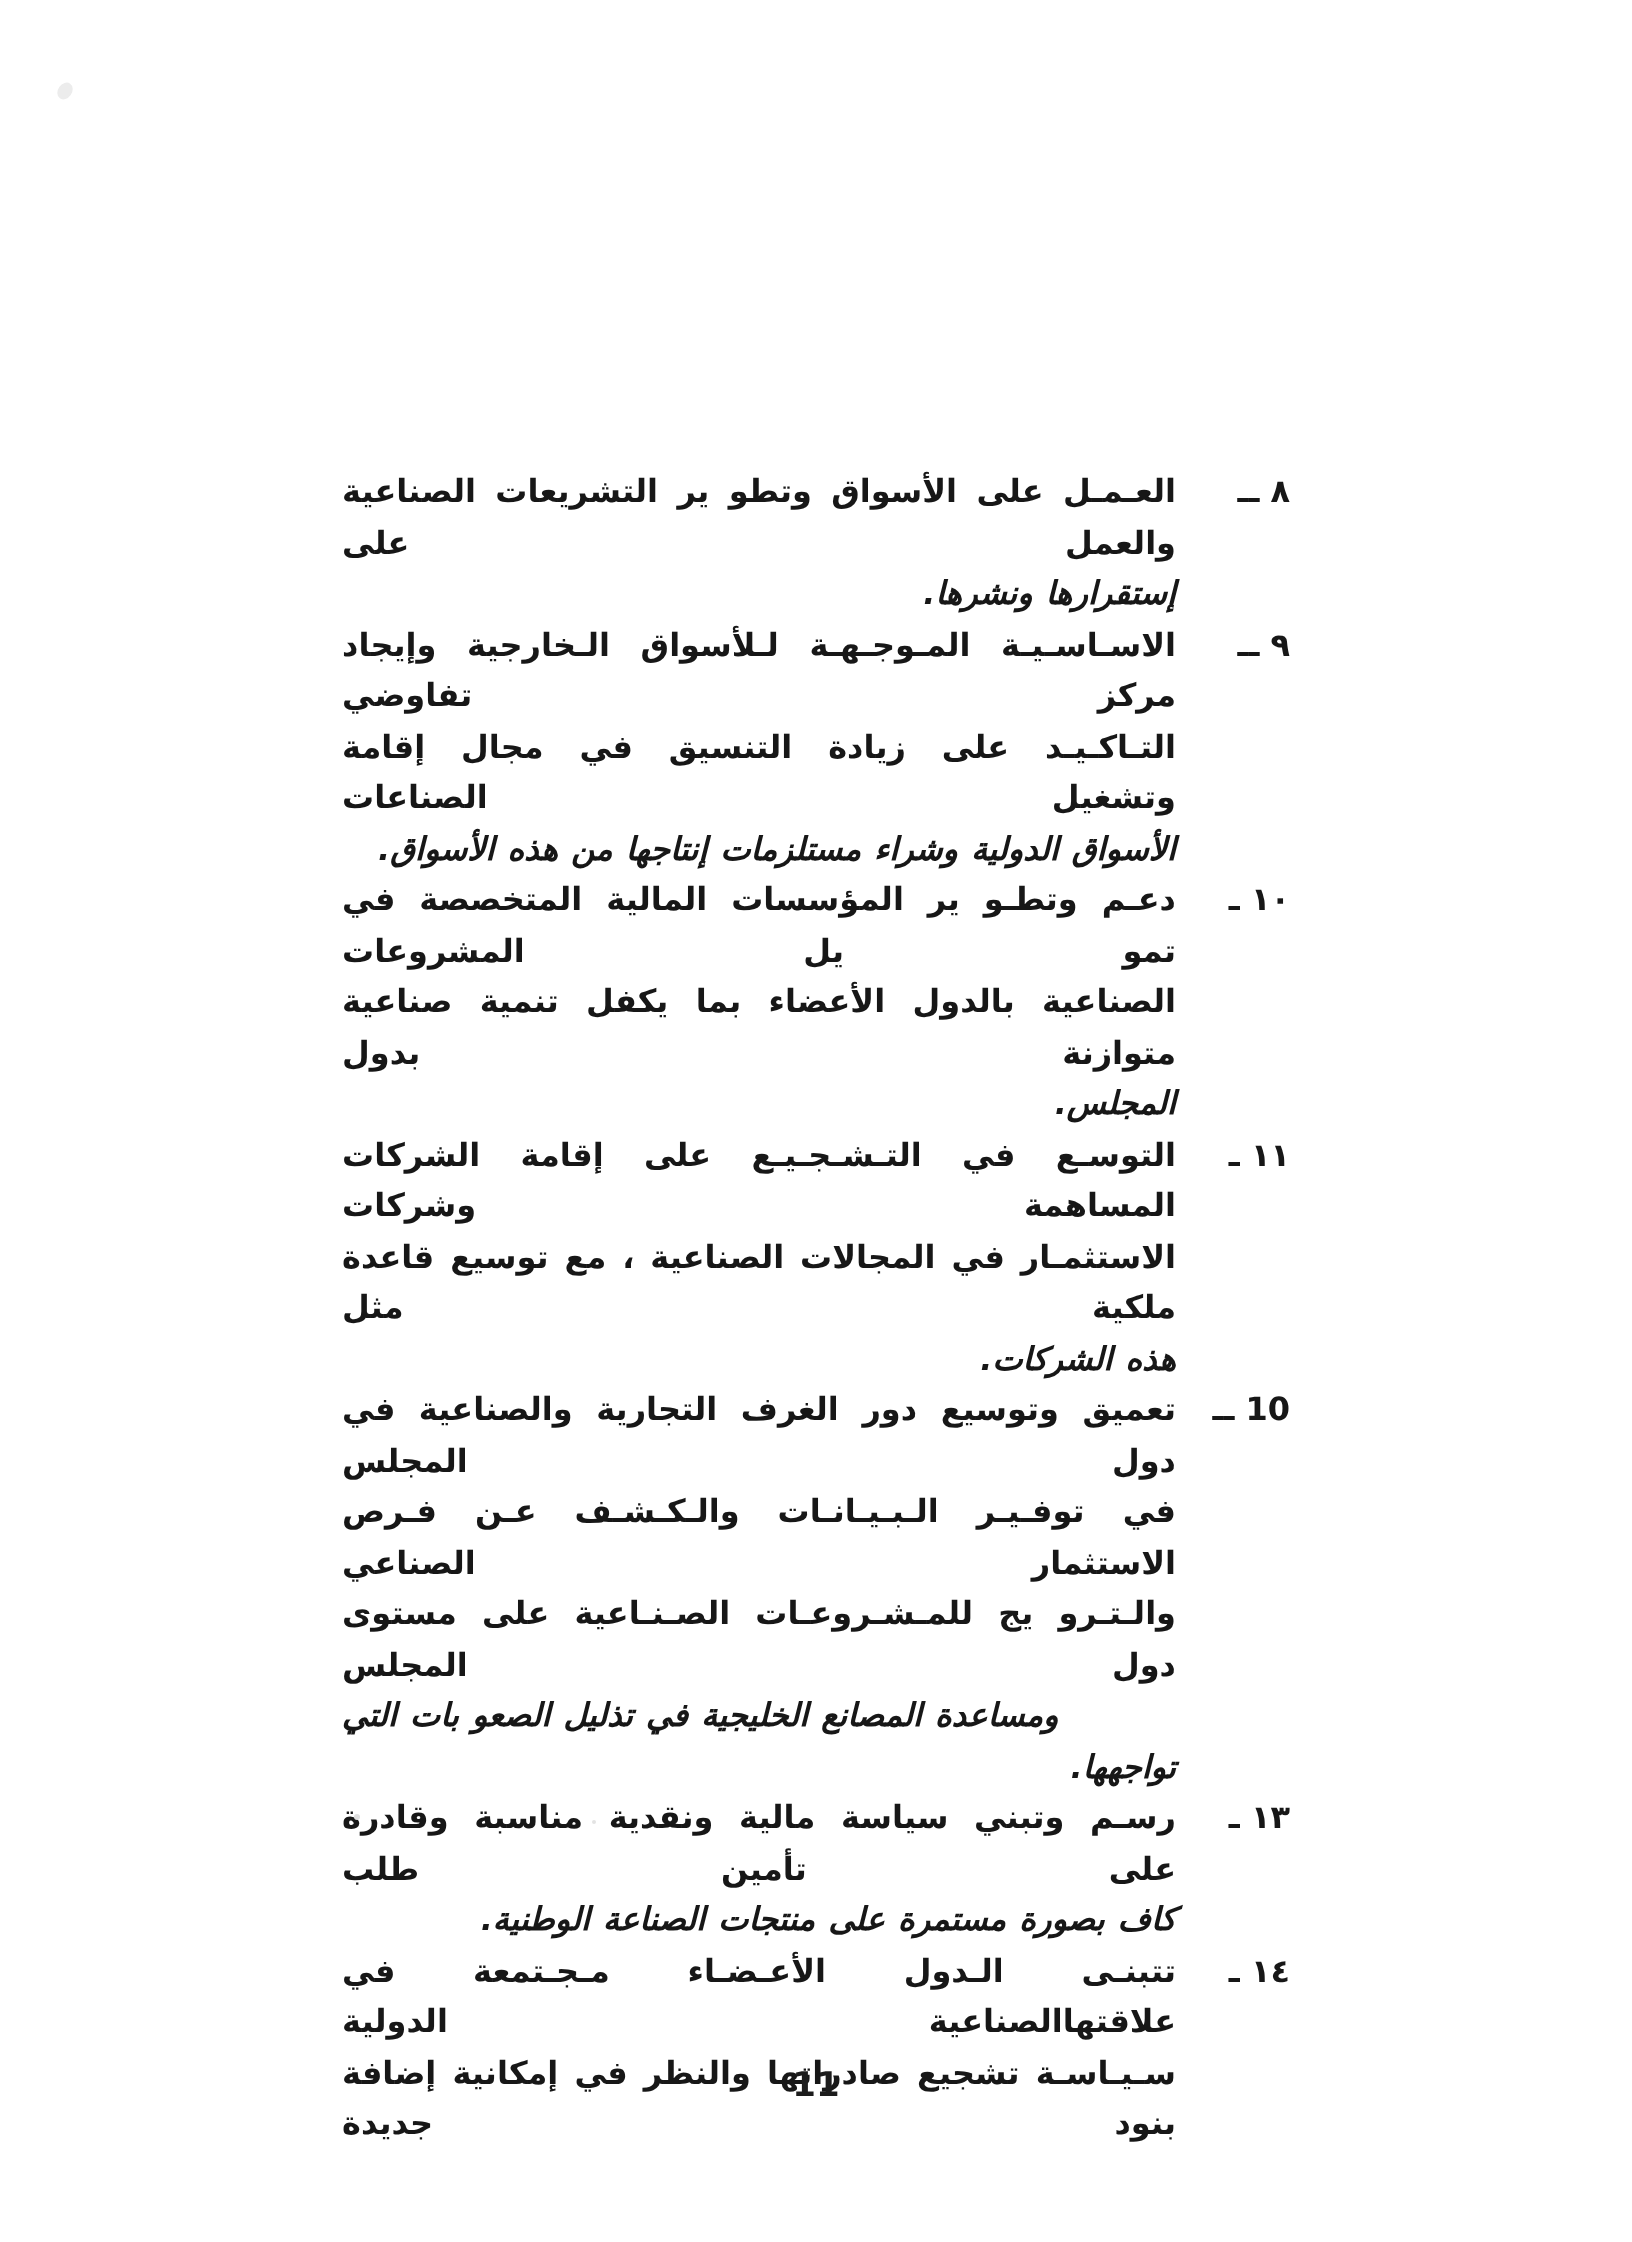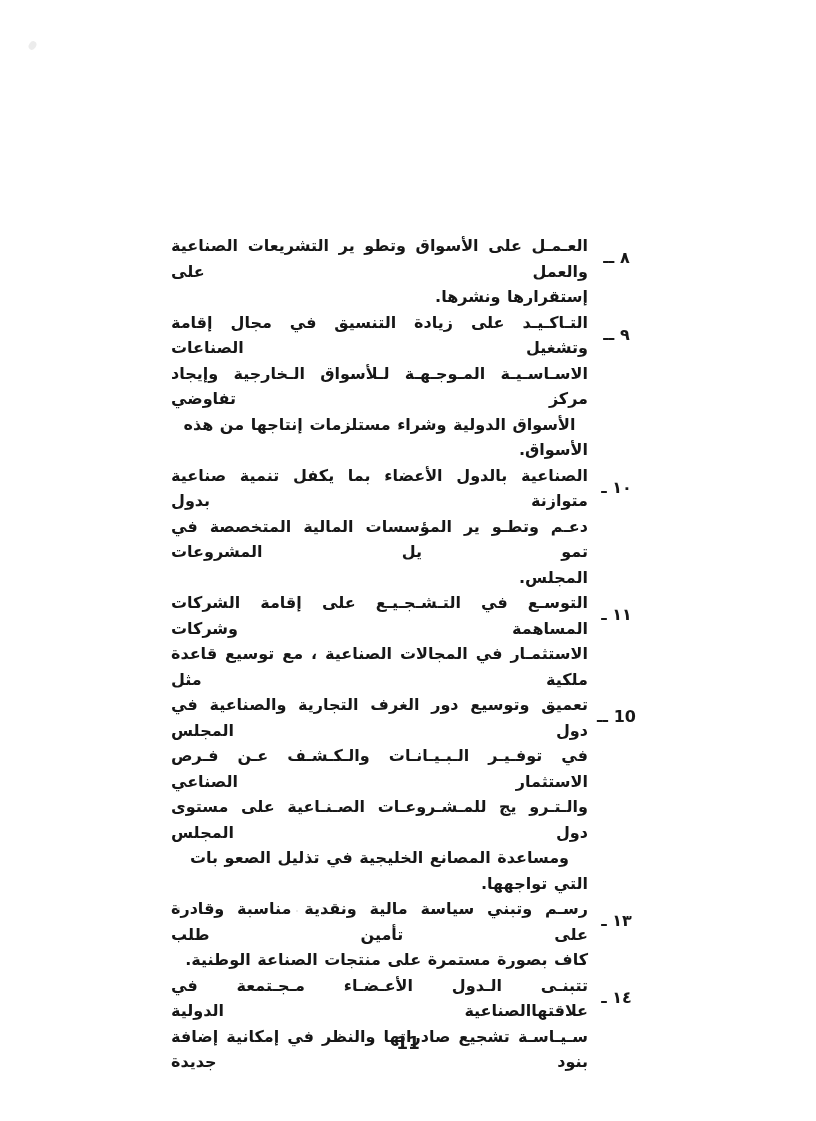--- a/index.html
+++ b/index.html
@@ -25,35 +25,36 @@
     font-size: 16px;
     font-weight: 700;
     line-height: 25.5px;
   }
   .item {
     position: relative;
   }
   .marker {
     position: absolute;
     right: 0;
-    top: 12px;
+    top: 0;
     width: 57px;
     line-height: 25.5px;
-    text-align: center;
+    text-align: right;
     white-space: nowrap;
   }
   .line {
     padding-right: 57px;
     text-align: justify;
     text-align-last: justify;
     word-spacing: 1px;
   }
   .line.last {
-    text-align: center;
+    text-align: left;
     text-align-last: right;
+    font-style: italic;
   }
   .page-number {
     position: absolute;
     top: 1033px;
     left: 0;
     width: 100%;
     text-align: center;
     direction: rtl;
     font-size: 17px;
     font-weight: 700;
@@ -74,34 +75,35 @@
 
 <div class="page">
   <div class="text-block">
       <div class="item">
         <span class="marker">٨ ــ</span>
         <div class="line">العـمـل على الأسواق وتطو ير التشريعات الصناعية والعمل على</div>
         <div class="line last">إستقرارها ونشرها.</div>
       </div>
       <div class="item">
         <span class="marker">٩ ــ</span>
+        <div class="line">الاسـاسـيـة المـوجـهـة لـلأسواق الـخارجية وإيجاد مركز تفاوضي</div>
         <div class="line">التـاكـيـد على زيادة التنسيق في مجال إقامة وتشغيل الصناعات</div>
-        <div class="line">الاسـاسـيـة المـوجـهـة لـلأسواق الـخارجية وإيجاد مركز تفاوضي</div>
         <div class="line last">الأسواق الدولية وشراء مستلزمات إنتاجها من هذه الأسواق.</div>
       </div>
       <div class="item">
         <span class="marker">١٠ ـ</span>
+        <div class="line">دعـم وتطـو ير المؤسسات المالية المتخصصة في تمو يل المشروعات</div>
         <div class="line">الصناعية بالدول الأعضاء بما يكفل تنمية صناعية متوازنة بدول</div>
-        <div class="line">دعـم وتطـو ير المؤسسات المالية المتخصصة في تمو يل المشروعات</div>
         <div class="line last">المجلس.</div>
       </div>
       <div class="item">
         <span class="marker">١١ ـ</span>
         <div class="line">التوسـع في التـشـجـيـع على إقامة الشركات المساهمة وشركات</div>
         <div class="line">الاستثمـار في المجالات الصناعية ، مع توسيع قاعدة ملكية مثل</div>
+        <div class="line last">هذه الشركات.</div>
       </div>
       <div class="item">
         <span class="marker">10 ــ</span>
         <div class="line">تعميق وتوسيع دور الغرف التجارية والصناعية في دول المجلس</div>
         <div class="line">في توفـيـر الـبـيـانـات والـكـشـف عـن فـرص الاستثمار الصناعي</div>
         <div class="line">والـتـرو يج للمـشـروعـات الصـنـاعية على مستوى دول المجلس</div>
         <div class="line last">ومساعدة المصانع الخليجية في تذليل الصعو بات التي تواجهها.</div>
       </div>
       <div class="item">
         <span class="marker">١٣ ـ</span>

